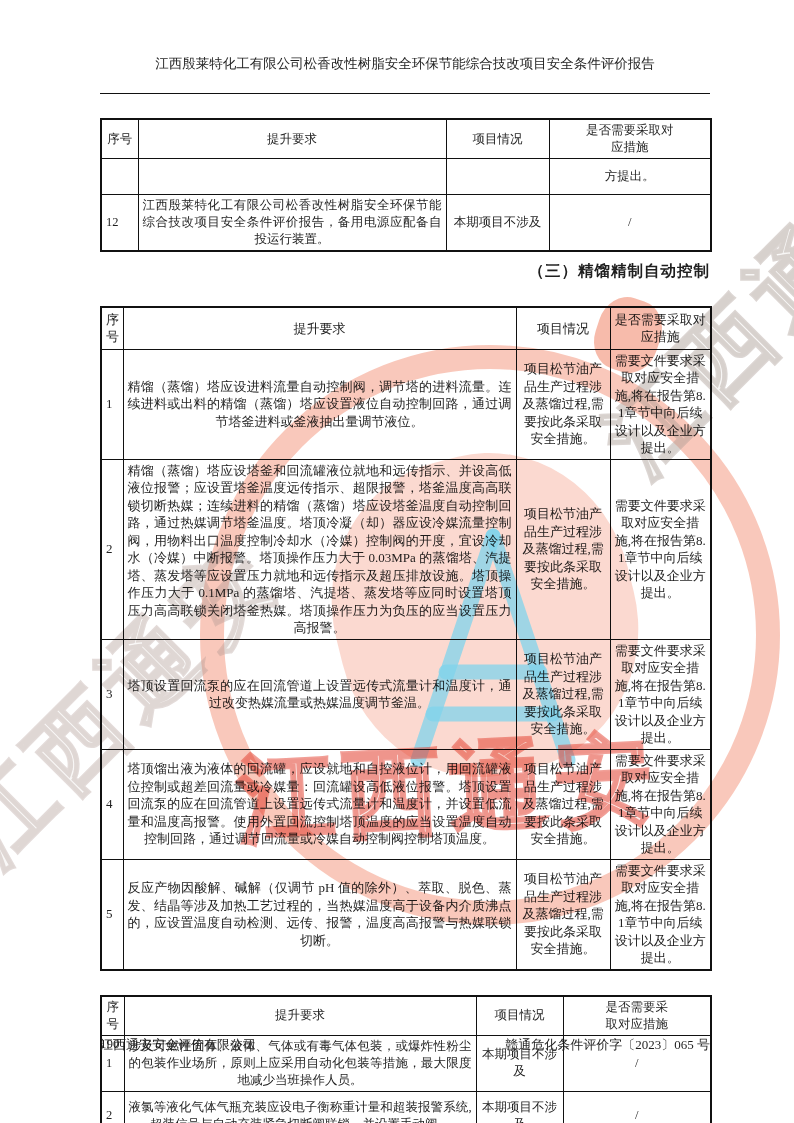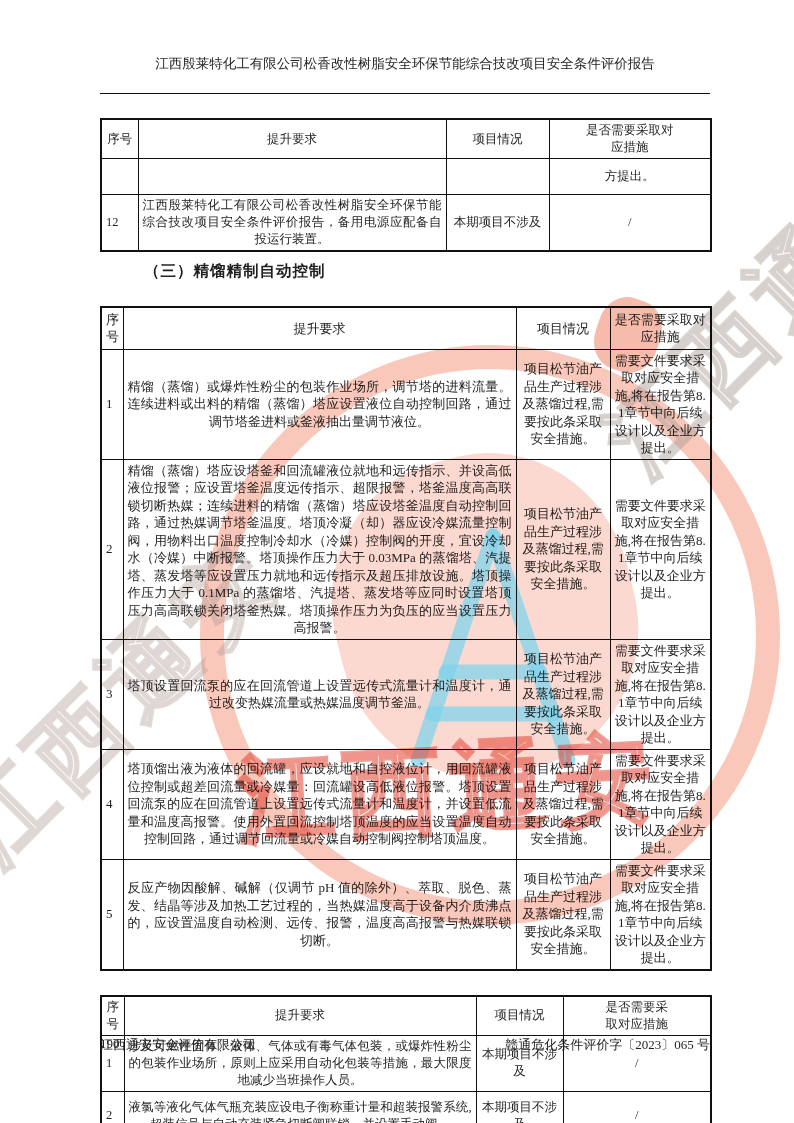--- a/index.html
+++ b/index.html
@@ -52,20 +52,21 @@
   .c-mea{text-align:center;}
   .top{vertical-align:top;}
   .hw7{display:inline-block;max-width:7.2em;}   
   .hw5{display:inline-block;max-width:5.4em;}   
 
   .section-heading{
     margin:9px 0 7px 44px;
     font-size:15.5px;
     font-weight:bold;
     letter-spacing:1px;
+    text-align:right;
   }
 
   
   .doc-footer{
     position:absolute;left:100px;top:1036px;width:610px;
     display:flex;justify-content:space-between;align-items:baseline;
     font-size:13px;z-index:1;
   }
   .doc-footer .pageno{position:absolute;left:0;right:0;text-align:left;}
 
@@ -182,21 +183,21 @@
         <tr style="height:42px">
           <th>序号</th>
           <th>提升要求</th>
           <th>项目情况</th>
           <th>是否需要采取对应措施</th>
         </tr>
       </thead>
       <tbody>
         <tr style="height:92px">
           <td class="c-no">1</td>
-          <td class="c-req">精馏（蒸馏）或爆炸性粉尘的包装作业场所，调节塔的进料流量。连续进料或出料的精馏（蒸馏）塔应设置液位自动控制回路，通过调节塔釜进料或釜液抽出量调节液位。</td>
+          <td class="c-req">精馏（蒸馏）塔应设进料流量自动控制阀，调节塔的进料流量。连续进料或出料的精馏（蒸馏）塔应设置液位自动控制回路，通过调节塔釜进料或釜液抽出量调节液位。</td>
           <td class="c-sit">项目松节油产品生产过程涉及蒸馏过程,需要按此条采取安全措施。</td>
           <td class="c-mea">需要文件要求采取对应安全措施,将在报告第8.1章节中向后续设计以及企业方提出。</td>
         </tr>
         <tr style="height:178px">
           <td class="c-no">2</td>
           <td class="c-req">精馏（蒸馏）塔应设塔釜和回流罐液位就地和远传指示、并设高低液位报警；应设置塔釜温度远传指示、超限报警，塔釜温度高高联锁切断热媒；连续进料的精馏（蒸馏）塔应设塔釜温度自动控制回路，通过热媒调节塔釜温度。塔顶冷凝（却）器应设冷媒流量控制阀，用物料出口温度控制冷却水（冷媒）控制阀的开度，宜设冷却水（冷媒）中断报警。塔顶操作压力大于 0.03MPa 的蒸馏塔、汽提塔、蒸发塔等应设置压力就地和远传指示及超压排放设施。塔顶操作压力大于 0.1MPa 的蒸馏塔、汽提塔、蒸发塔等应同时设置塔顶压力高高联锁关闭塔釜热媒。塔顶操作压力为负压的应当设置压力高报警。</td>
           <td class="c-sit">项目松节油产品生产过程涉及蒸馏过程,需要按此条采取安全措施。</td>
           <td class="c-mea">需要文件要求采取对应安全措施,将在报告第8.1章节中向后续设计以及企业方提出。</td>
         </tr>
         <tr style="height:96px">

